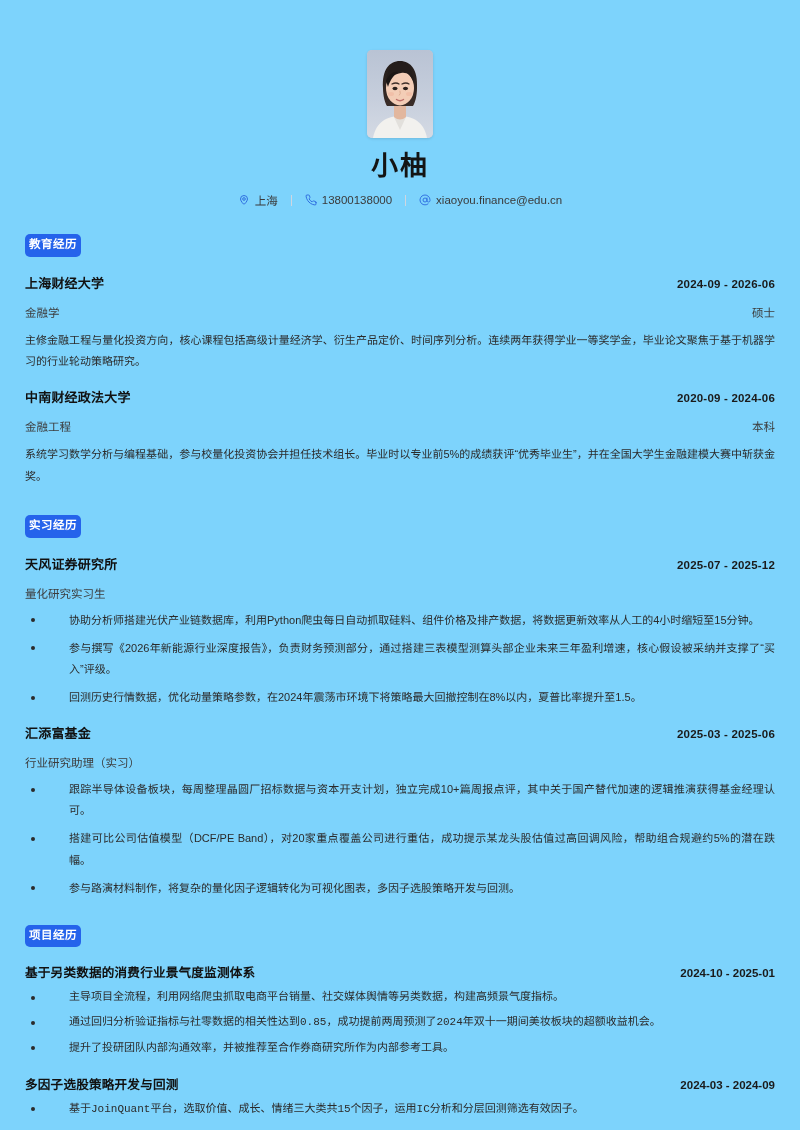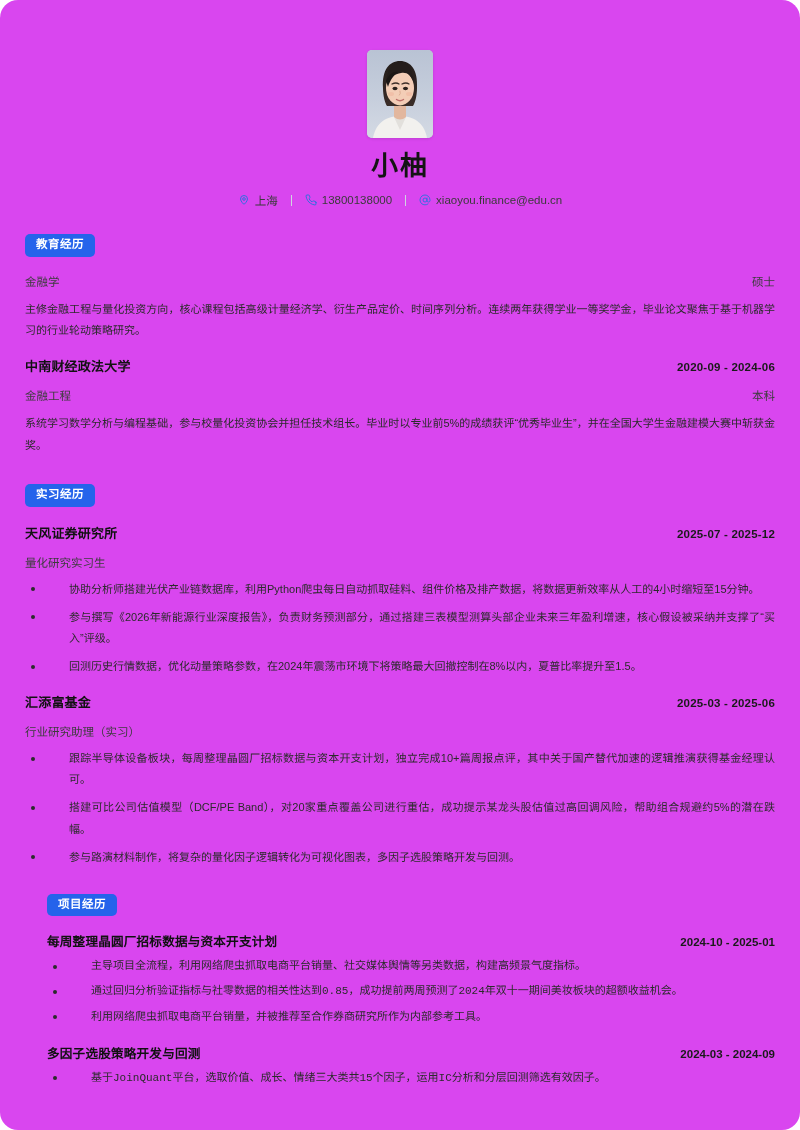--- a/index.html
+++ b/index.html
@@ -15,24 +15,23 @@
   body {
     font-family: "Liberation Sans", "DejaVu Sans", sans-serif;
     color: #1c1c1c;
     -webkit-font-smoothing: antialiased;
   }
 
   .page {
     width: 800px;
     height: 1130px;
     padding: 0 25px;
-    background: #d946ef;
+    background: #7dd3fc;
     position: relative;
     overflow: hidden;
-    border-radius: 18px;
   }
 
   
   .header {
     padding-top: 50px;
     display: flex;
     flex-direction: column;
     align-items: center;
   }
 
@@ -93,28 +92,28 @@
   
   .section { margin-top: 0; }
 
   .badge {
     display: inline-block;
     background: #2563eb;
     color: #ffffff;
     font-size: 11.5px;
     font-weight: 700;
     letter-spacing: 0.5px;
-    padding: 5px 11px 6px;
+    padding: 5px 4px 6px;
     border-radius: 5px;
     line-height: 1;
   }
 
   .sec-edu { margin-top: 26px; }
   .sec-intern { margin-top: 28px; }
-  .sec-project { margin-top: 26px; margin-left: 22px; }
+  .sec-project { margin-top: 26px; }
 
   
   .entry { margin-top: 16px; }
   .entry.tight { margin-top: 15px; }
 
   .entry-head {
     display: flex;
     justify-content: space-between;
     align-items: baseline;
   }
@@ -295,20 +294,24 @@
         <span>xiaoyou.finance@edu.cn</span>
       </span>
 
     </div>
   </div>
 
   <div class="section sec-edu">
     <span class="badge">教育经历</span>
 
     <div class="entry">
+      <div class="entry-head">
+        <span class="entry-org">上海财经大学</span>
+        <span class="entry-date">2024-09 - 2026-06</span>
+      </div>
       <div class="entry-sub">
         <span class="entry-role">金融学</span>
         <span class="entry-degree">硕士</span>
       </div>
       <p class="entry-desc">主修金融工程与量化投资方向，核心课程包括高级计量经济学、衍生产品定价、时间序列分析。连续两年获得学业一等奖学金，毕业论文聚焦于基于机器学习的行业轮动策略研究。</p>
     </div>
 
     <div class="entry tight">
       <div class="entry-head">
         <span class="entry-org">中南财经政法大学</span>
@@ -354,27 +357,27 @@
         <li class="bullet">参与路演材料制作，将复杂的量化因子逻辑转化为可视化图表，多因子选股策略开发与回测。</li>
       </ul>
     </div>
   </div>
 
   <div class="section sec-project">
     <span class="badge">项目经历</span>
 
     <div class="project">
       <div class="proj-head">
-        <span class="proj-title">每周整理晶圆厂招标数据与资本开支计划</span>
+        <span class="proj-title">基于另类数据的消费行业景气度监测体系</span>
         <span class="proj-date">2024-10 - 2025-01</span>
       </div>
       <ul class="bullets">
         <li class="bullet">主导项目全流程，利用网络爬虫抓取电商平台销量、社交媒体舆情等另类数据，构建高频景气度指标。</li>
         <li class="bullet">通过回归分析验证指标与社零数据的相关性达到0.85，成功提前两周预测了2024年双十一期间美妆板块的超额收益机会。</li>
-        <li class="bullet">利用网络爬虫抓取电商平台销量，并被推荐至合作券商研究所作为内部参考工具。</li>
+        <li class="bullet">提升了投研团队内部沟通效率，并被推荐至合作券商研究所作为内部参考工具。</li>
       </ul>
     </div>
 
     <div class="project">
       <div class="proj-head">
         <span class="proj-title">多因子选股策略开发与回测</span>
         <span class="proj-date">2024-03 - 2024-09</span>
       </div>
       <ul class="bullets">
         <li class="bullet">基于JoinQuant平台，选取价值、成长、情绪三大类共15个因子，运用IC分析和分层回测筛选有效因子。</li>

